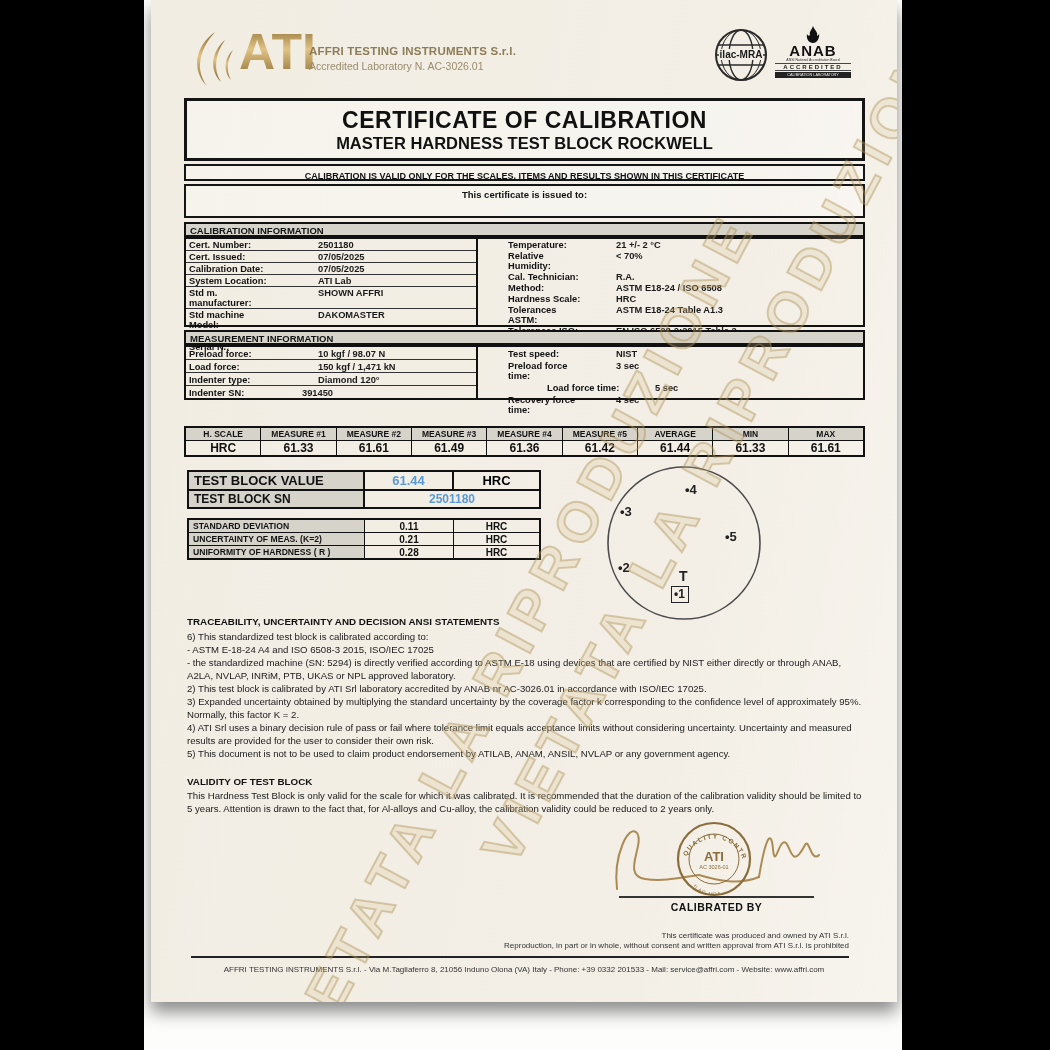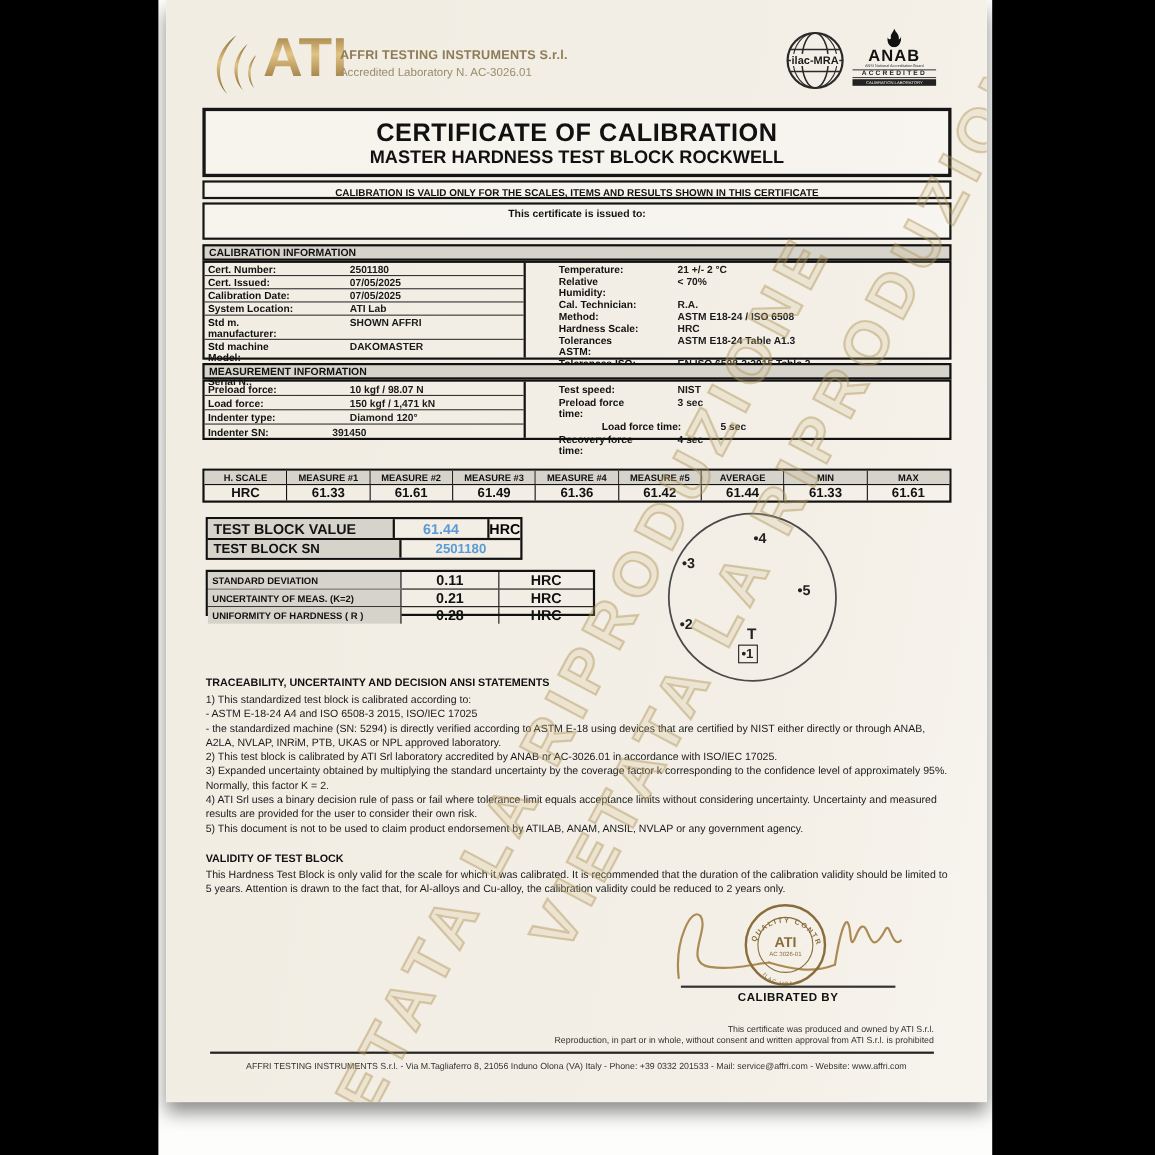--- a/index.html
+++ b/index.html
@@ -50,21 +50,21 @@
   .grid-cell { border-right:1px solid #111; font-size:12px; display:flex; align-items:center;
                justify-content:center; color:#111; font-weight:bold; }
 
   .tbv-label { background:#d6d3cb; font-weight:bold; font-size:13px; color:#111;
                display:flex; align-items:center; padding-left:5px; }
   .tbv-cell  { display:flex; align-items:center; justify-content:center; font-weight:bold; font-size:13px; }
   .blue { color:#5b9bd5; }
 
   .stat-label { background:#d6d3cb; font-size:8.6px; font-weight:bold; color:#111;
                 display:flex; align-items:center; padding-left:4px; }
-  .stat-cell  { font-size:13px; font-weight:bold; display:flex; align-items:center; justify-content:center; color:#111; }
+  .stat-cell  { font-size:10px; font-weight:bold; display:flex; align-items:center; justify-content:center; color:#111; }
 
   
   .stmt-h { font-size:9.8px; font-weight:bold; color:#111; }
   .stmt   { font-size:9.6px; color:#1a1a1a; line-height:13px; }
 
   
   .pt { position:absolute; font-size:13px; font-weight:bold; color:#222; white-space:nowrap; }
   .pt .dot { font-size:13px; }
   .t-mark { position:absolute; font-size:14px; font-weight:bold; color:#222; }
   .pt-box { position:absolute; border:1.5px solid #222; padding:0 3px 1px 2px;
@@ -258,21 +258,21 @@
         <div class="grid-cell" style="flex:1;">61.61</div>
         <div class="grid-cell" style="flex:1;">61.49</div>
         <div class="grid-cell" style="flex:1;">61.36</div>
         <div class="grid-cell" style="flex:1;">61.42</div>
         <div class="grid-cell" style="flex:1;">61.44</div>
         <div class="grid-cell" style="flex:1;">61.33</div>
         <div class="grid-cell" style="flex:1; border-right:none;">61.61</div>
       </div>
     </div>
 
-    <div class="content abs" style="left:36px; top:470px; width:288px; height:39px; border:2px solid #111; display:flex; flex-direction:column;">
+    <div class="content abs" style="left:36px; top:470px; width:354px; height:39px; border:2px solid #111; display:flex; flex-direction:column;">
       <div style="display:flex; flex:1.1; border-bottom:2px solid #111;">
         <div class="tbv-label" style="width:176px; border-right:2px solid #111;">TEST BLOCK VALUE</div>
         <div class="tbv-cell blue" style="width:89px; border-right:2px solid #111;">61.44</div>
         <div class="tbv-cell" style="flex:1;">HRC</div>
       </div>
       <div style="display:flex; flex:1;">
         <div class="tbv-label" style="width:176px; border-right:2px solid #111; font-size:12px;">TEST BLOCK SN</div>
         <div class="tbv-cell blue" style="flex:1; font-size:12px;">2501180</div>
       </div>
     </div>
@@ -302,21 +302,21 @@
       <span class="pt" style="left:82px; top:20px;"><span class="dot">•</span><span>4</span></span>
       <span class="pt" style="left:17px; top:42px;"><span class="dot">•</span><span>3</span></span>
       <span class="pt" style="left:122px; top:67px;"><span class="dot">•</span><span>5</span></span>
       <span class="pt" style="left:15px; top:98px;"><span class="dot">•</span><span>2</span></span>
       <span class="t-mark" style="left:76px; top:106px;">T</span>
       <span class="pt-box" style="left:68px; top:124px;"><span class="dot">•</span><span>1</span></span>
     </div>
 
     <div class="content abs" style="left:36px; top:616px; width:678px;">
       <div class="stmt-h">TRACEABILITY, UNCERTAINTY AND DECISION ANSI STATEMENTS</div>
-      <div class="stmt" style="margin-top:3px;">1) This standardized test block is calibrated according to:</div>
+      <div class="stmt" style="margin-top:3px;">6) This standardized test block is calibrated according to:</div>
       <div class="stmt">- ASTM E-18-24 A4 and ISO 6508-3 2015, ISO/IEC 17025</div>
       <div class="stmt">- the standardized machine (SN: 5294) is directly verified according to ASTM E-18 using devices that are certified by NIST either directly or through ANAB, A2LA, NVLAP, INRiM, PTB, UKAS or NPL approved laboratory.</div>
       <div class="stmt">2) This test block is calibrated by ATI Srl laboratory accredited by ANAB nr AC-3026.01 in accordance with ISO/IEC 17025.</div>
       <div class="stmt">3) Expanded uncertainty obtained by multiplying the standard uncertainty by the coverage factor k corresponding to the confidence level of approximately 95%. Normally, this factor K = 2.</div>
       <div class="stmt">4) ATI Srl uses a binary decision rule of pass or fail where tolerance limit equals acceptance limits without considering uncertainty. Uncertainty and measured results are provided for the user to consider their own risk.</div>
       <div class="stmt">5) This document is not to be used to claim product endorsement by ATILAB, ANAM, ANSIL, NVLAP or any government agency.</div>
     </div>
 
     <div class="content abs" style="left:36px; top:776px; width:678px;">
       <div class="stmt-h">VALIDITY OF TEST BLOCK</div>

